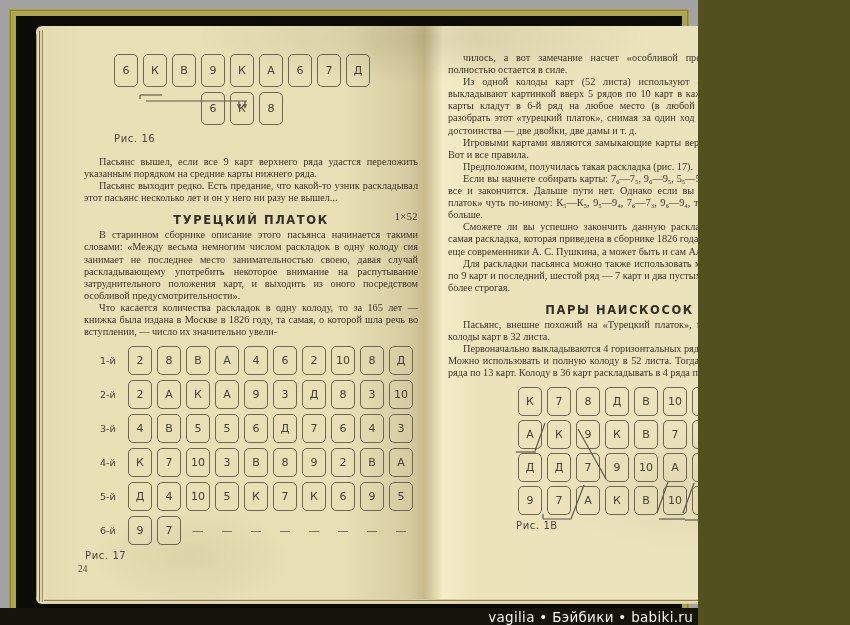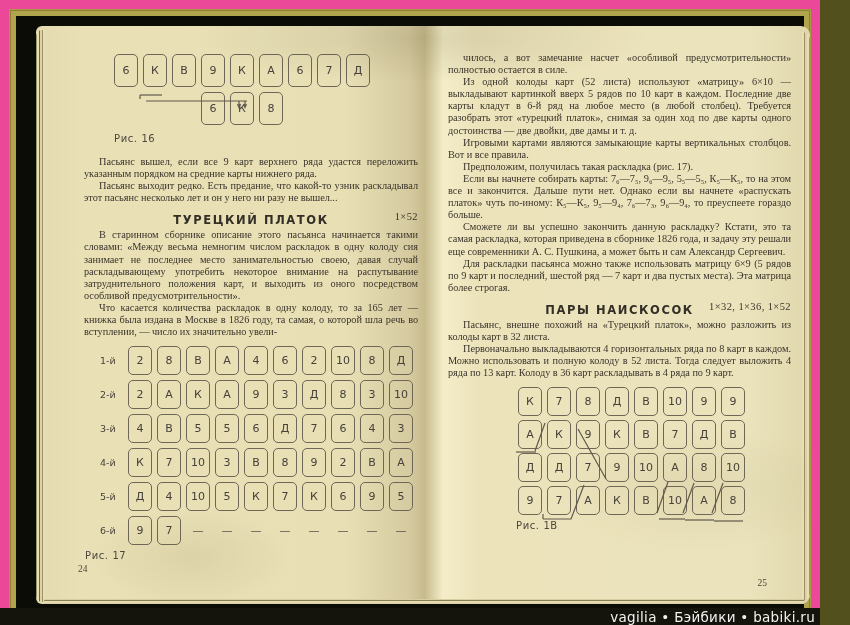--- a/index.html
+++ b/index.html
@@ -1,16 +1,16 @@
 <!DOCTYPE html>
 <html><head>
 <meta charset="utf-8">
 <style>
   html,body{margin:0;padding:0;width:850px;height:625px;background:#52501c;}
-  .stage{position:relative;width:820px;height:625px;overflow:hidden;background:#ec4899;
+  .stage{position:relative;width:698px;height:625px;overflow:hidden;background:#a3a3a3;
          font-family:"Liberation Serif",serif;}
   .frame-gold{position:absolute;inset:9px;background:#a79b44;}
   .frame-gold-inner{position:absolute;inset:1px;background:#b0a44c;border:1px solid #8d8234;}
   .photo{position:absolute;inset:16px;background:#0c0c07;}
 
   
   .book{position:absolute;left:20px;top:10px;width:774px;height:578px;border-radius:6px 9px 9px 6px;
         background:linear-gradient(90deg,#e3dab0 0%,#e9e0b6 6%,#e8dfb5 40%,#d6cba0 48.2%,#c7bb8d 50.2%,#f4edc8 52.6%,#ece3bb 57%,#ebe3bc 92%,#e0d7ac 100%);}
   .book::after{content:"";position:absolute;inset:0;border-radius:inherit;pointer-events:none;
         background:radial-gradient(140px 70px at 20% 92%, rgba(120,100,50,.10), transparent 70%),

